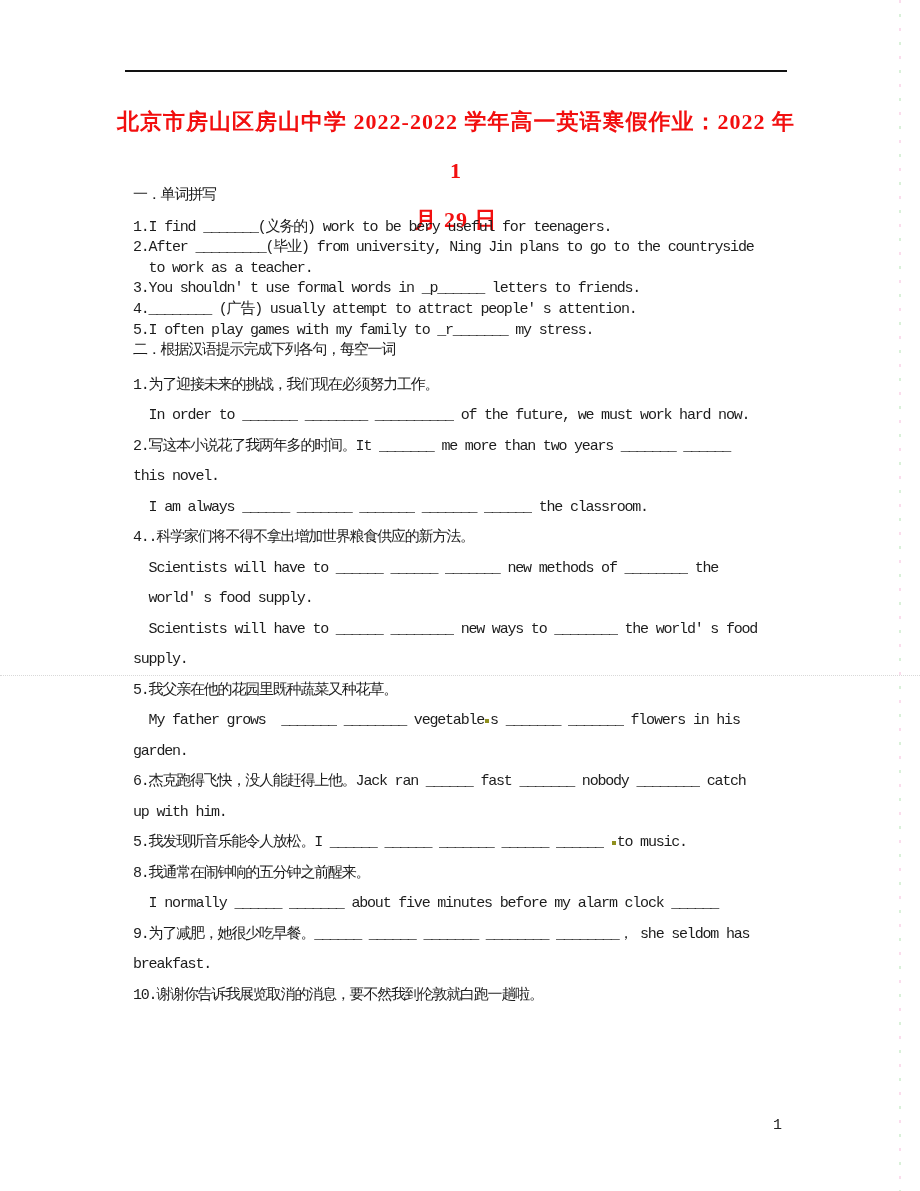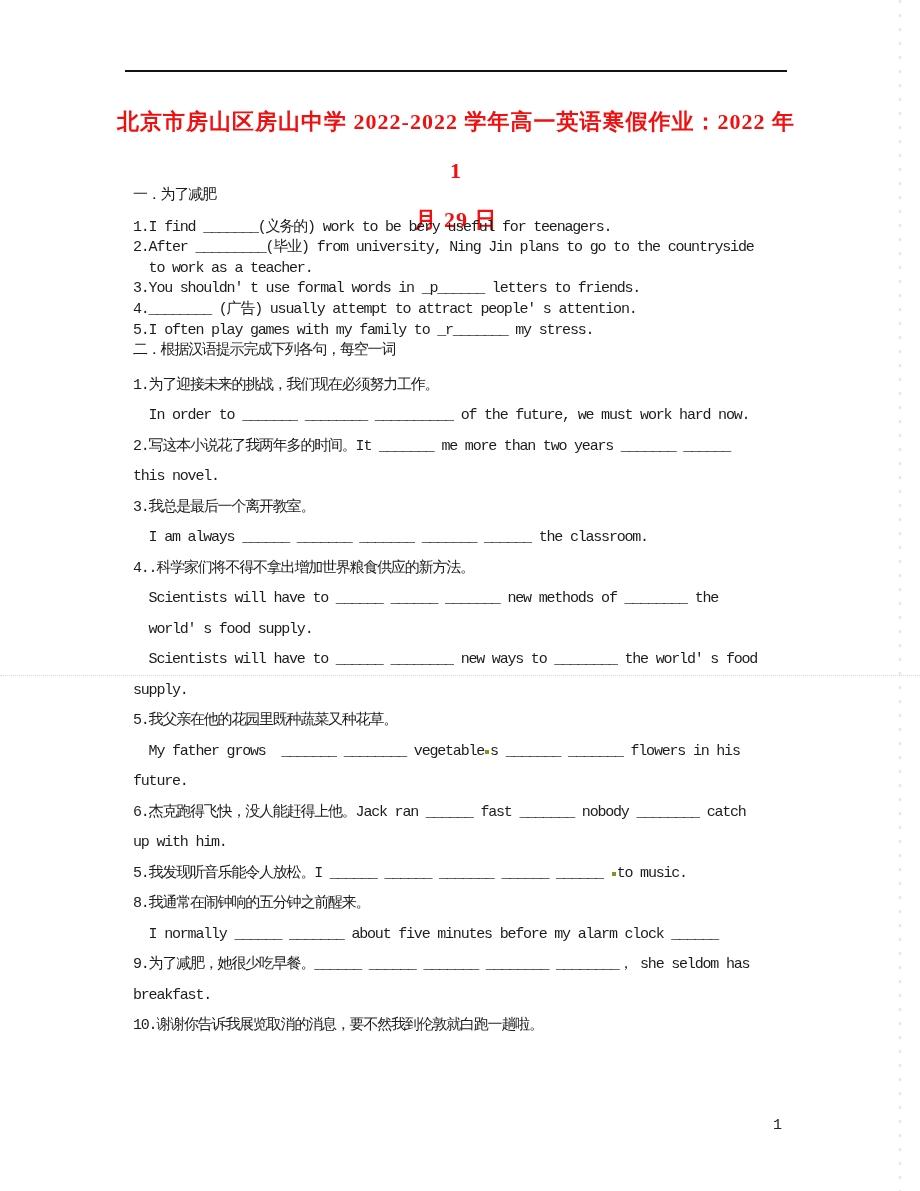--- a/index.html
+++ b/index.html
@@ -57,42 +57,41 @@
 <div class="page">
 
   <div class="top-rule"></div>
 
   <div class="title">
     <div>北京市房山区房山中学 2022-2022 学年高一英语寒假作业：2022 年 1</div>
     <div>月 29 日</div>
   </div>
 
   <div class="doc-body" id="doc-body">
-      <div class="line tight gap-after"><span>一．为了减肥</span></div>
+      <div class="line tight gap-after"><span>一．单词拼写</span></div>
       <div class="line tight"><span>1.I find _______(义务的) work to be bery useful for teenagers.</span></div>
       <div class="line tight"><span>2.After _________(毕业) from university, Ning Jin plans to go to the countryside</span></div>
       <div class="line tight"><span>  to work as a teacher.</span></div>
       <div class="line tight"><span>3.You shouldn' t use formal words in _p______ letters to friends.</span></div>
       <div class="line tight"><span>4.________ (广告) usually attempt to attract people' s attention.</span></div>
       <div class="line tight"><span>5.I often play games with my family to _r_______ my stress.</span></div>
       <div class="line tight"><span>二．根据汉语提示完成下列各句，每空一词</span></div>
       <div class="line loose first-loose"><span>1.为了迎接未来的挑战，我们现在必须努力工作。</span></div>
       <div class="line loose"><span>  In order to _______ ________ __________ of the future, we must work hard now.</span></div>
       <div class="line loose"><span>2.写这本小说花了我两年多的时间。It _______ me more than two years _______ ______</span></div>
       <div class="line loose"><span>this novel.</span></div>
-      <div class="line loose"><span>3.我总是最后一个离开教室。</span></div>
       <div class="line loose"><span>  I am always ______ _______ _______ _______ ______ the classroom.</span></div>
       <div class="line loose"><span>4..科学家们将不得不拿出增加世界粮食供应的新方法。</span></div>
       <div class="line loose"><span>  Scientists will have to ______ ______ _______ new methods of ________ the</span></div>
       <div class="line loose"><span>  world' s food supply.</span></div>
       <div class="line loose"><span>  Scientists will have to ______ ________ new ways to ________ the world' s food</span></div>
       <div class="line loose"><span>supply.</span></div>
       <div class="line loose"><span>5.我父亲在他的花园里既种蔬菜又种花草。</span></div>
       <div class="line loose"><span>  My father grows  _______ ________ vegetable</span><span class="olive-dot"></span><span>s _______ _______ flowers in his</span></div>
-      <div class="line loose"><span>future.</span></div>
+      <div class="line loose"><span>garden.</span></div>
       <div class="line loose"><span>6.杰克跑得飞快，没人能赶得上他。Jack ran ______ fast _______ nobody ________ catch</span></div>
       <div class="line loose"><span>up with him.</span></div>
       <div class="line loose"><span>5.我发现听音乐能令人放松。I ______ ______ _______ ______ ______ </span><span class="olive-dot"></span><span>to music.</span></div>
       <div class="line loose"><span>8.我通常在闹钟响的五分钟之前醒来。</span></div>
       <div class="line loose"><span>  I normally ______ _______ about five minutes before my alarm clock ______</span></div>
       <div class="line loose"><span>9.为了减肥，她很少吃早餐。______ ______ _______ ________ ________， she seldom has</span></div>
       <div class="line loose"><span>breakfast.</span></div>
       <div class="line loose"><span>10.谢谢你告诉我展览取消的消息，要不然我到伦敦就白跑一趟啦。</span></div>
     </div>
 

